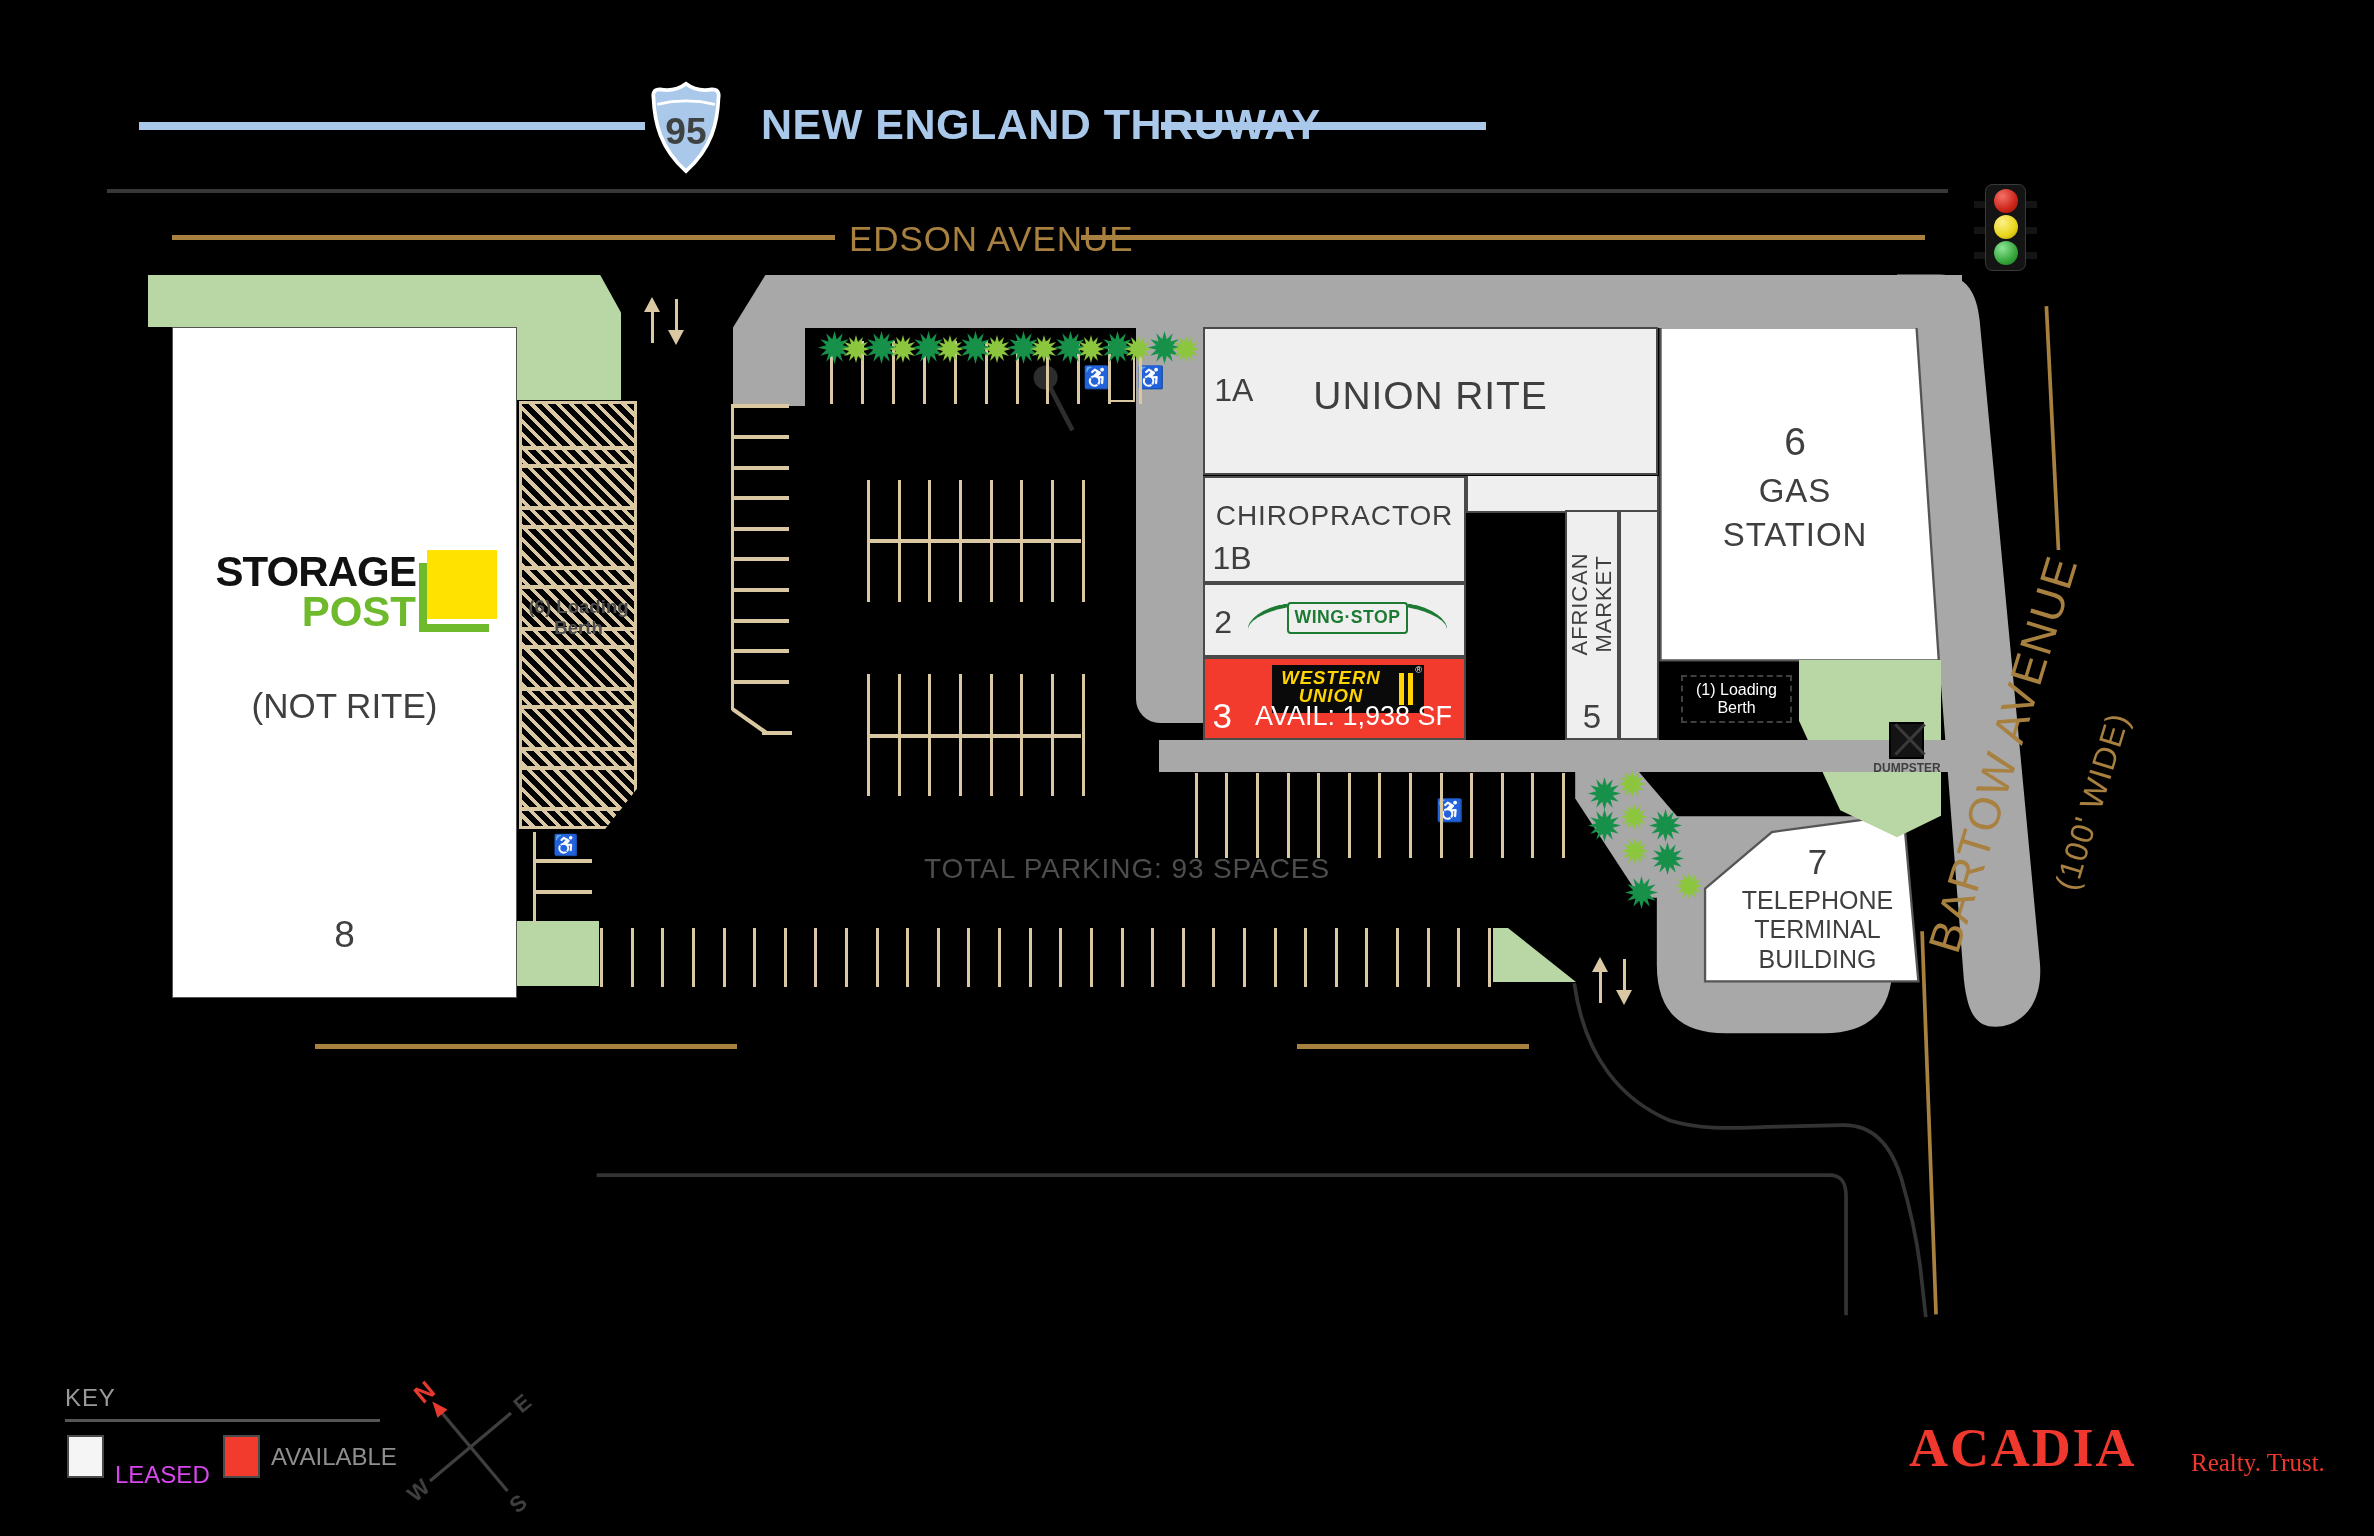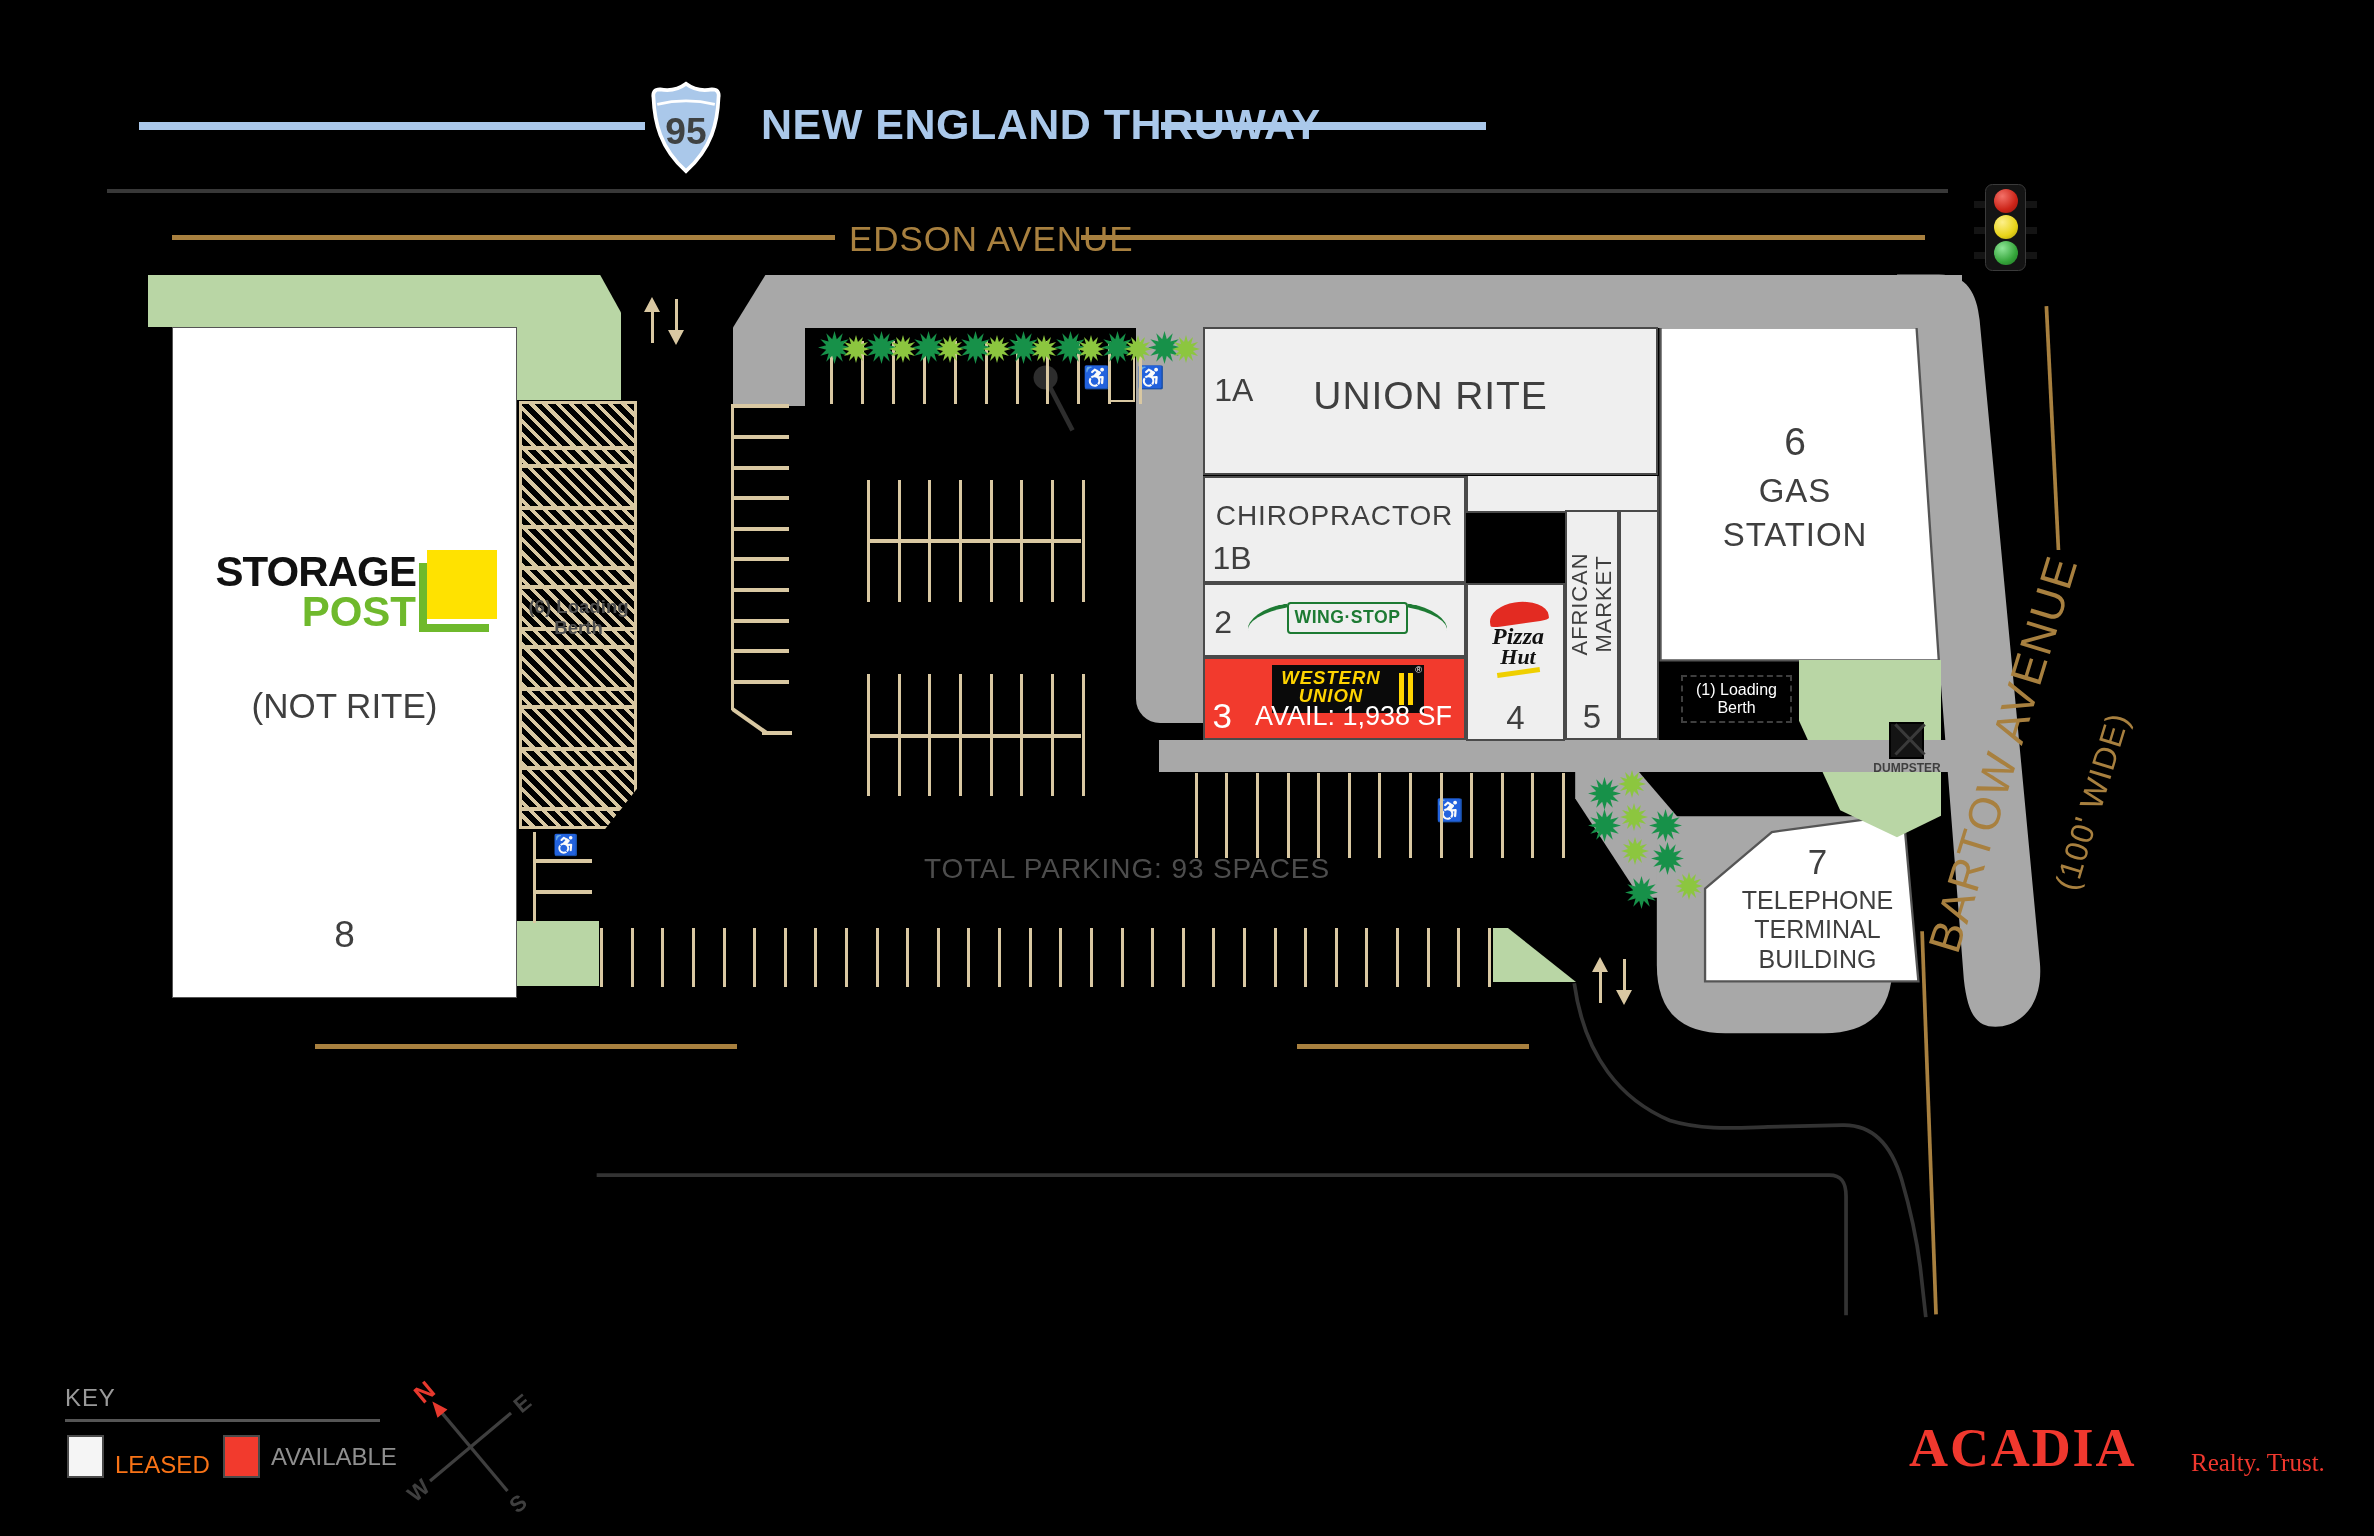--- a/index.html
+++ b/index.html
@@ -167,31 +167,20 @@
         <span style="display:block;">WESTERN</span>
         <span style="display:block;text-align:center;">UNION</span>
       </div>
       <i class="wu-bar" style="right:20.4px;"></i>
       <i class="wu-bar" style="right:11px;"></i>
       <span style="position:absolute;right:1.9px;top:0;font-size:9.3px;color:#fff;">®</span>
     </div>
     <span class="unit-id" style="left:7.4px;bottom:1.9px;font-size:35px;color:#fff;">3</span>
     <div style="position:absolute;left:37px;bottom:5.6px;width:223px;text-align:center;font-size:27px;color:#fff;">AVAIL: 1,938 SF</div>
   </div>
-  <div class="box" style="left:1466px;top:583px;width:99px;height:158px;">
-    <div class="abs" style="left:13px;top:16.7px;width:74px;height:89px;text-align:center;">
-      <div style="margin:0 auto;width:59px;height:22px;background:#e32b22;border-radius:60% 70% 20% 20%/100% 100% 12% 12%;transform:rotate(-8deg);"></div>
-      <div style="font-family:'Liberation Serif',serif;font-style:italic;font-weight:bold;line-height:.9;color:#111;margin-top:1.9px;">
-        <span style="display:block;font-size:24px;">Pizza</span>
-        <span style="display:block;font-size:22px;">Hut</span>
-      </div>
-      <div style="margin:2.8px auto 0;width:43px;height:4.6px;background:#efcf00;transform:rotate(-8deg);"></div>
-    </div>
-    <div class="ctr" style="position:absolute;left:0;bottom:1.9px;width:100%;font-size:33px;color:#3f3f3f;">4</div>
-  </div>
   <div class="box" style="left:1565px;top:510px;width:54px;height:230px;">
     <div style="position:absolute;left:-85px;top:67px;width:221px;height:50px;transform:rotate(-90deg);text-align:center;font-size:22px;letter-spacing:0.9px;color:#3f3f3f;line-height:1.1;">
       <span style="display:block;">AFRICAN</span>
       <span style="display:block;">MARKET</span>
     </div>
     <div class="ctr" style="position:absolute;left:0;bottom:1.9px;width:100%;font-size:33px;color:#3f3f3f;">5</div>
   </div>
   <div class="box" style="left:1619px;top:510px;width:40px;height:230px;"></div>
 
   <div class="abs" style="left:1679px;top:416px;width:232px;text-align:center;color:#3f3f3f;line-height:1.35;">
@@ -244,21 +233,21 @@
   <div class="abs ctr" style="left:886px;top:853px;width:482px;font-size:28px;letter-spacing:0.9px;color:#4d4d4d;">TOTAL PARKING: 93 SPACES</div>
 
   <div class="tan-line" style="left:315px;top:1044px;width:422px;"></div>
   <div class="tan-line" style="left:1297px;top:1044px;width:232px;"></div>
 
   <div class="abs" style="left:65px;top:1384px;width:334px;">
     <div style="font-size:24px;color:#9a9a9a;letter-spacing:0.9px;">KEY</div>
     <div style="margin-top:7.4px;width:315px;height:2.8px;background:#555;"></div>
     <div style="position:relative;margin-top:13px;height:45px;">
       <div style="position:absolute;left:1.9px;top:0;width:37px;height:43px;background:#f5f5f5;border:2.8px solid #4a4a4a;"></div>
-      <span style="position:absolute;left:50px;top:16px;font-size:24px;color:#f97316;">LEASED</span>
+      <span style="position:absolute;left:50px;top:26px;font-size:24px;color:#d946ef;">LEASED</span>
       <div style="position:absolute;left:158px;top:0;width:37px;height:43px;background:#f23a2d;border:2.8px solid #4a4a4a;"></div>
       <span style="position:absolute;left:206px;top:8.3px;font-size:24px;color:#8f8f8f;">AVAILABLE</span>
     </div>
   </div>
 
   <div class="abs" style="left:1909px;top:1417px;font-family:'Liberation Serif',serif;font-weight:bold;font-size:54px;letter-spacing:1.9px;color:#f0382e;">ACADIA</div>
   <div class="abs" style="left:2191px;top:1449px;font-family:'Liberation Serif',serif;font-size:25px;color:#f0382e;">Realty. Trust.</div>
 
   <div id="decor">
       <div class="pv" style="left: 830px; top: 341px; height: 63px;"></div>

